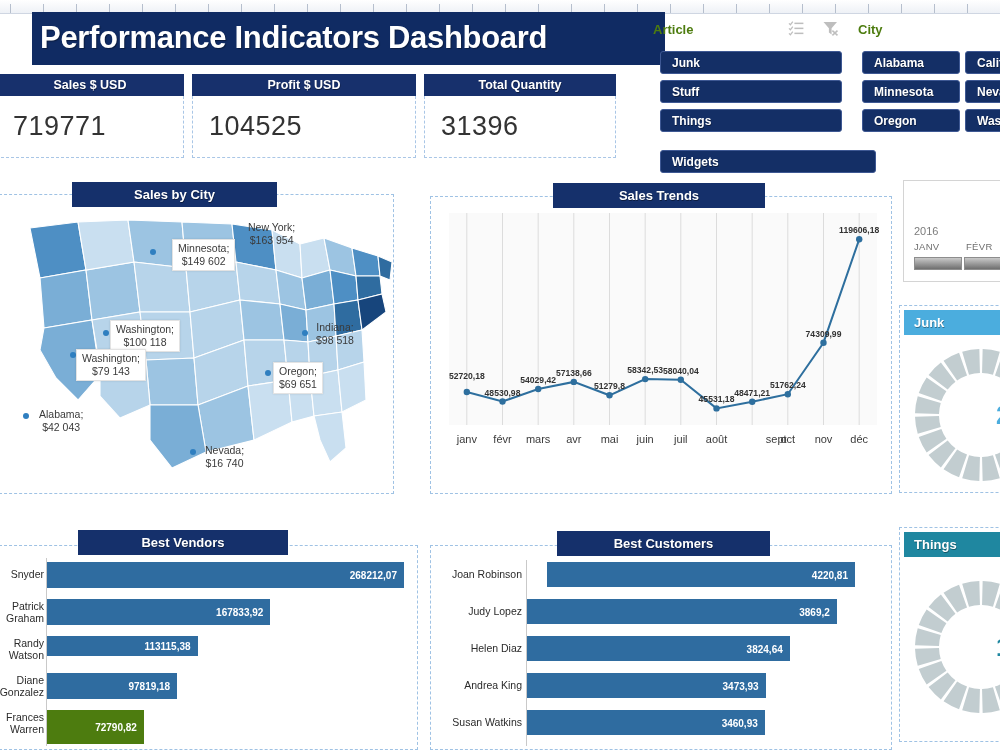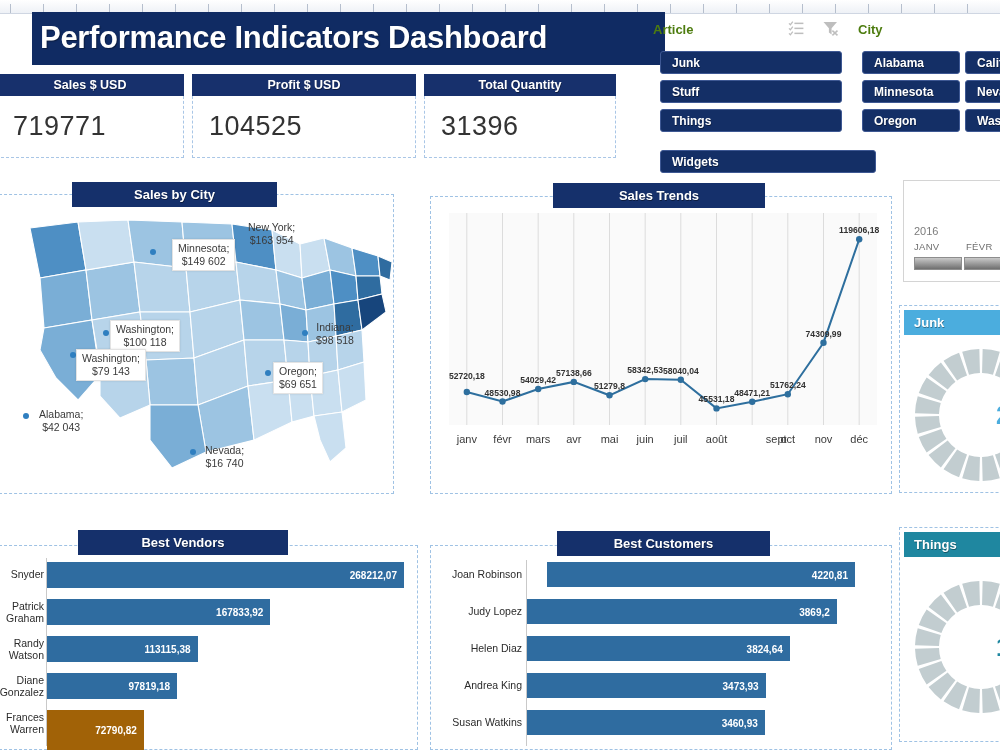--- a/index.html
+++ b/index.html
@@ -422,29 +422,29 @@
   <div id="vendors">
       <div class="bar-cat" style="left: -22px; width: 66px; top: 569px;">Snyder</div>
       <div class="bar-rect" style="left: 47px; top: 562px; width: 357px; height: 26px; background: rgb(47, 108, 160);">
         <span class="bar-val">268212,07</span>
       </div>
       <div class="bar-cat" style="left: -22px; width: 66px; top: 601px;">Patrick<br>Graham</div>
       <div class="bar-rect" style="left: 47px; top: 599px; width: 223.393px; height: 26px; background: rgb(47, 108, 160);">
         <span class="bar-val">167833,92</span>
       </div>
       <div class="bar-cat" style="left: -22px; width: 66px; top: 638px;">Randy<br>Watson</div>
-      <div class="bar-rect" style="left: 47px; top: 636px; width: 150.561px; height: 26px; background: rgb(47, 108, 160);">
+      <div class="bar-rect" style="left: 47px; top: 636px; width: 150.561px; height: 20px; background: rgb(47, 108, 160);">
         <span class="bar-val">113115,38</span>
       </div>
       <div class="bar-cat" style="left: -22px; width: 66px; top: 675px;">Diane<br>Gonzalez</div>
       <div class="bar-rect" style="left: 47px; top: 673px; width: 130.201px; height: 26px; background: rgb(47, 108, 160);">
         <span class="bar-val">97819,18</span>
       </div>
       <div class="bar-cat" style="left: -22px; width: 66px; top: 712px;">Frances<br>Warren</div>
-      <div class="bar-rect" style="left: 47px; top: 710px; width: 96.8872px; height: 40px; background: #a16207; text-decoration: underline;">
+      <div class="bar-rect" style="left: 47px; top: 710px; width: 96.8872px; height: 34px; background: #4d7c0f; text-decoration: underline;">
         <span class="bar-val">72790,82</span>
       </div>
     </div>
 
   <div class="panel" style="left:430px;top:545px;width:462px;height:205px;"></div>
   <div class="panel-title" style="left:557px;top:531px;width:213px;">Best Customers</div>
   <div class="axis-line" style="left:526px;top:560px;height:186px;"></div>
   <div id="customers">
       <div class="bar-cat" style="left: 430px; width: 92px; top: 568.5px;">Joan Robinson</div>
       <div class="bar-rect" style="left: 527px; top: 562px; width: 308px; height: 25px; background: rgb(47, 108, 160); margin-left: 20px;">

